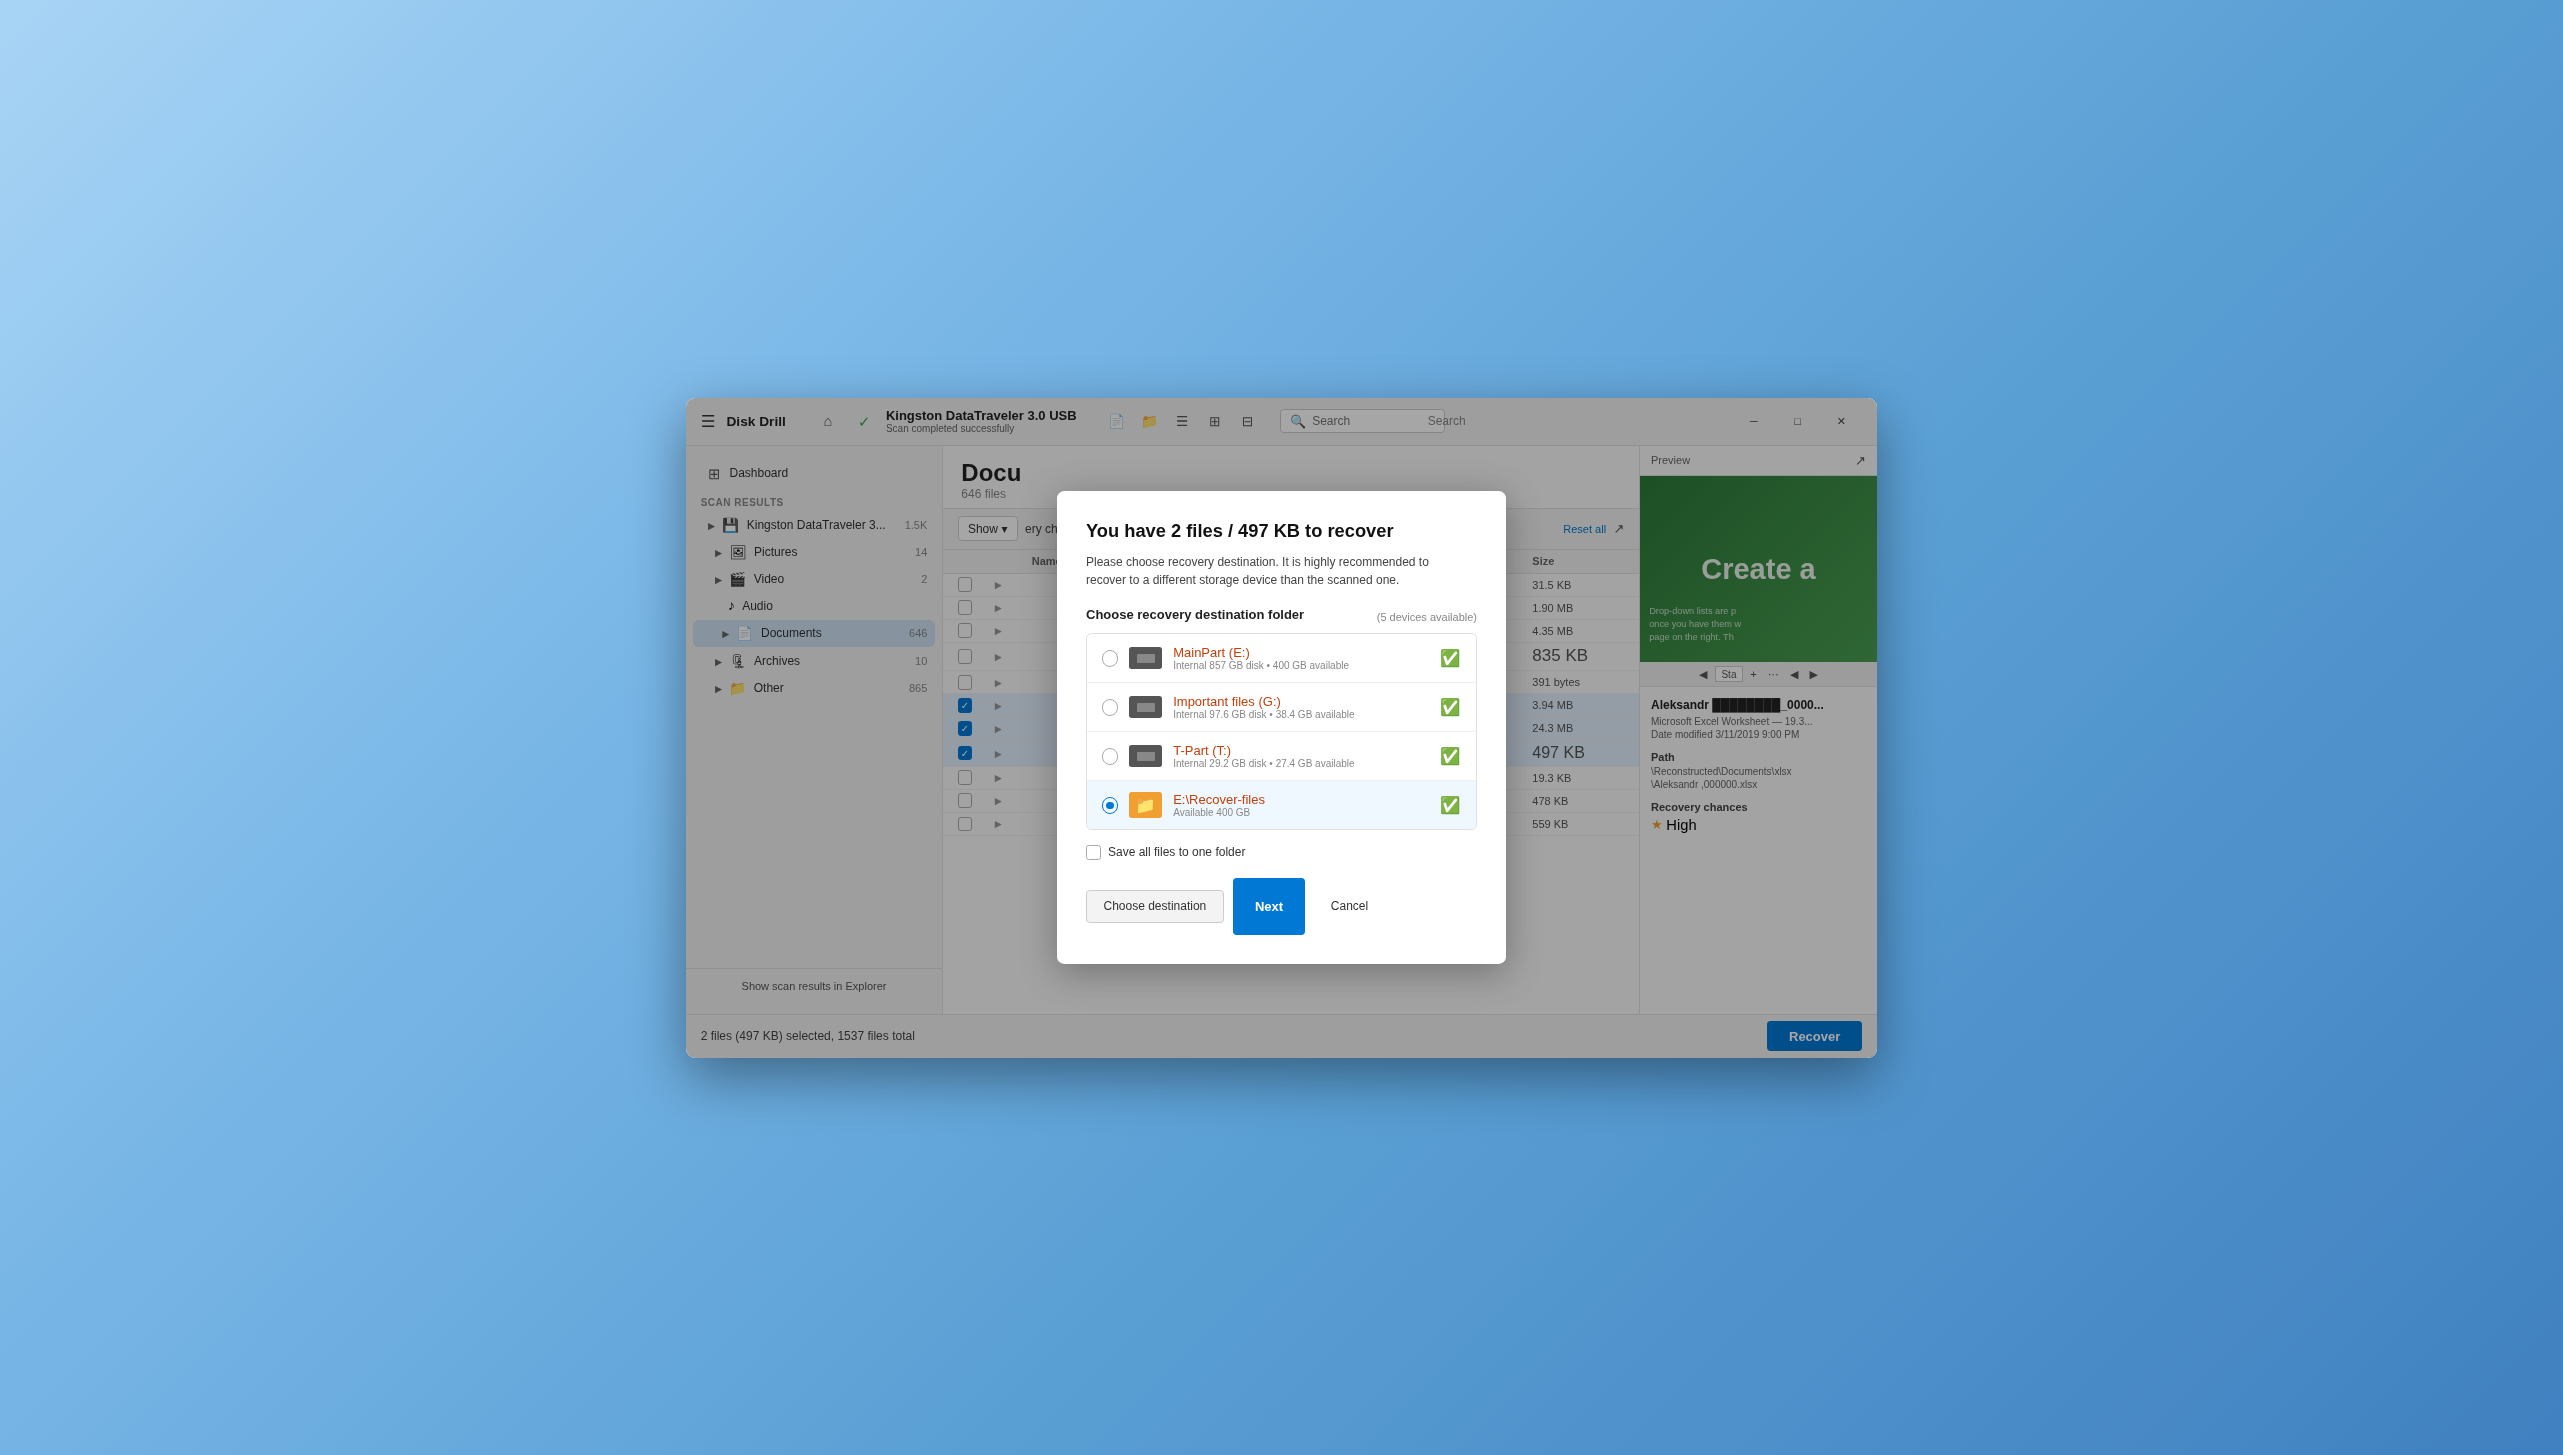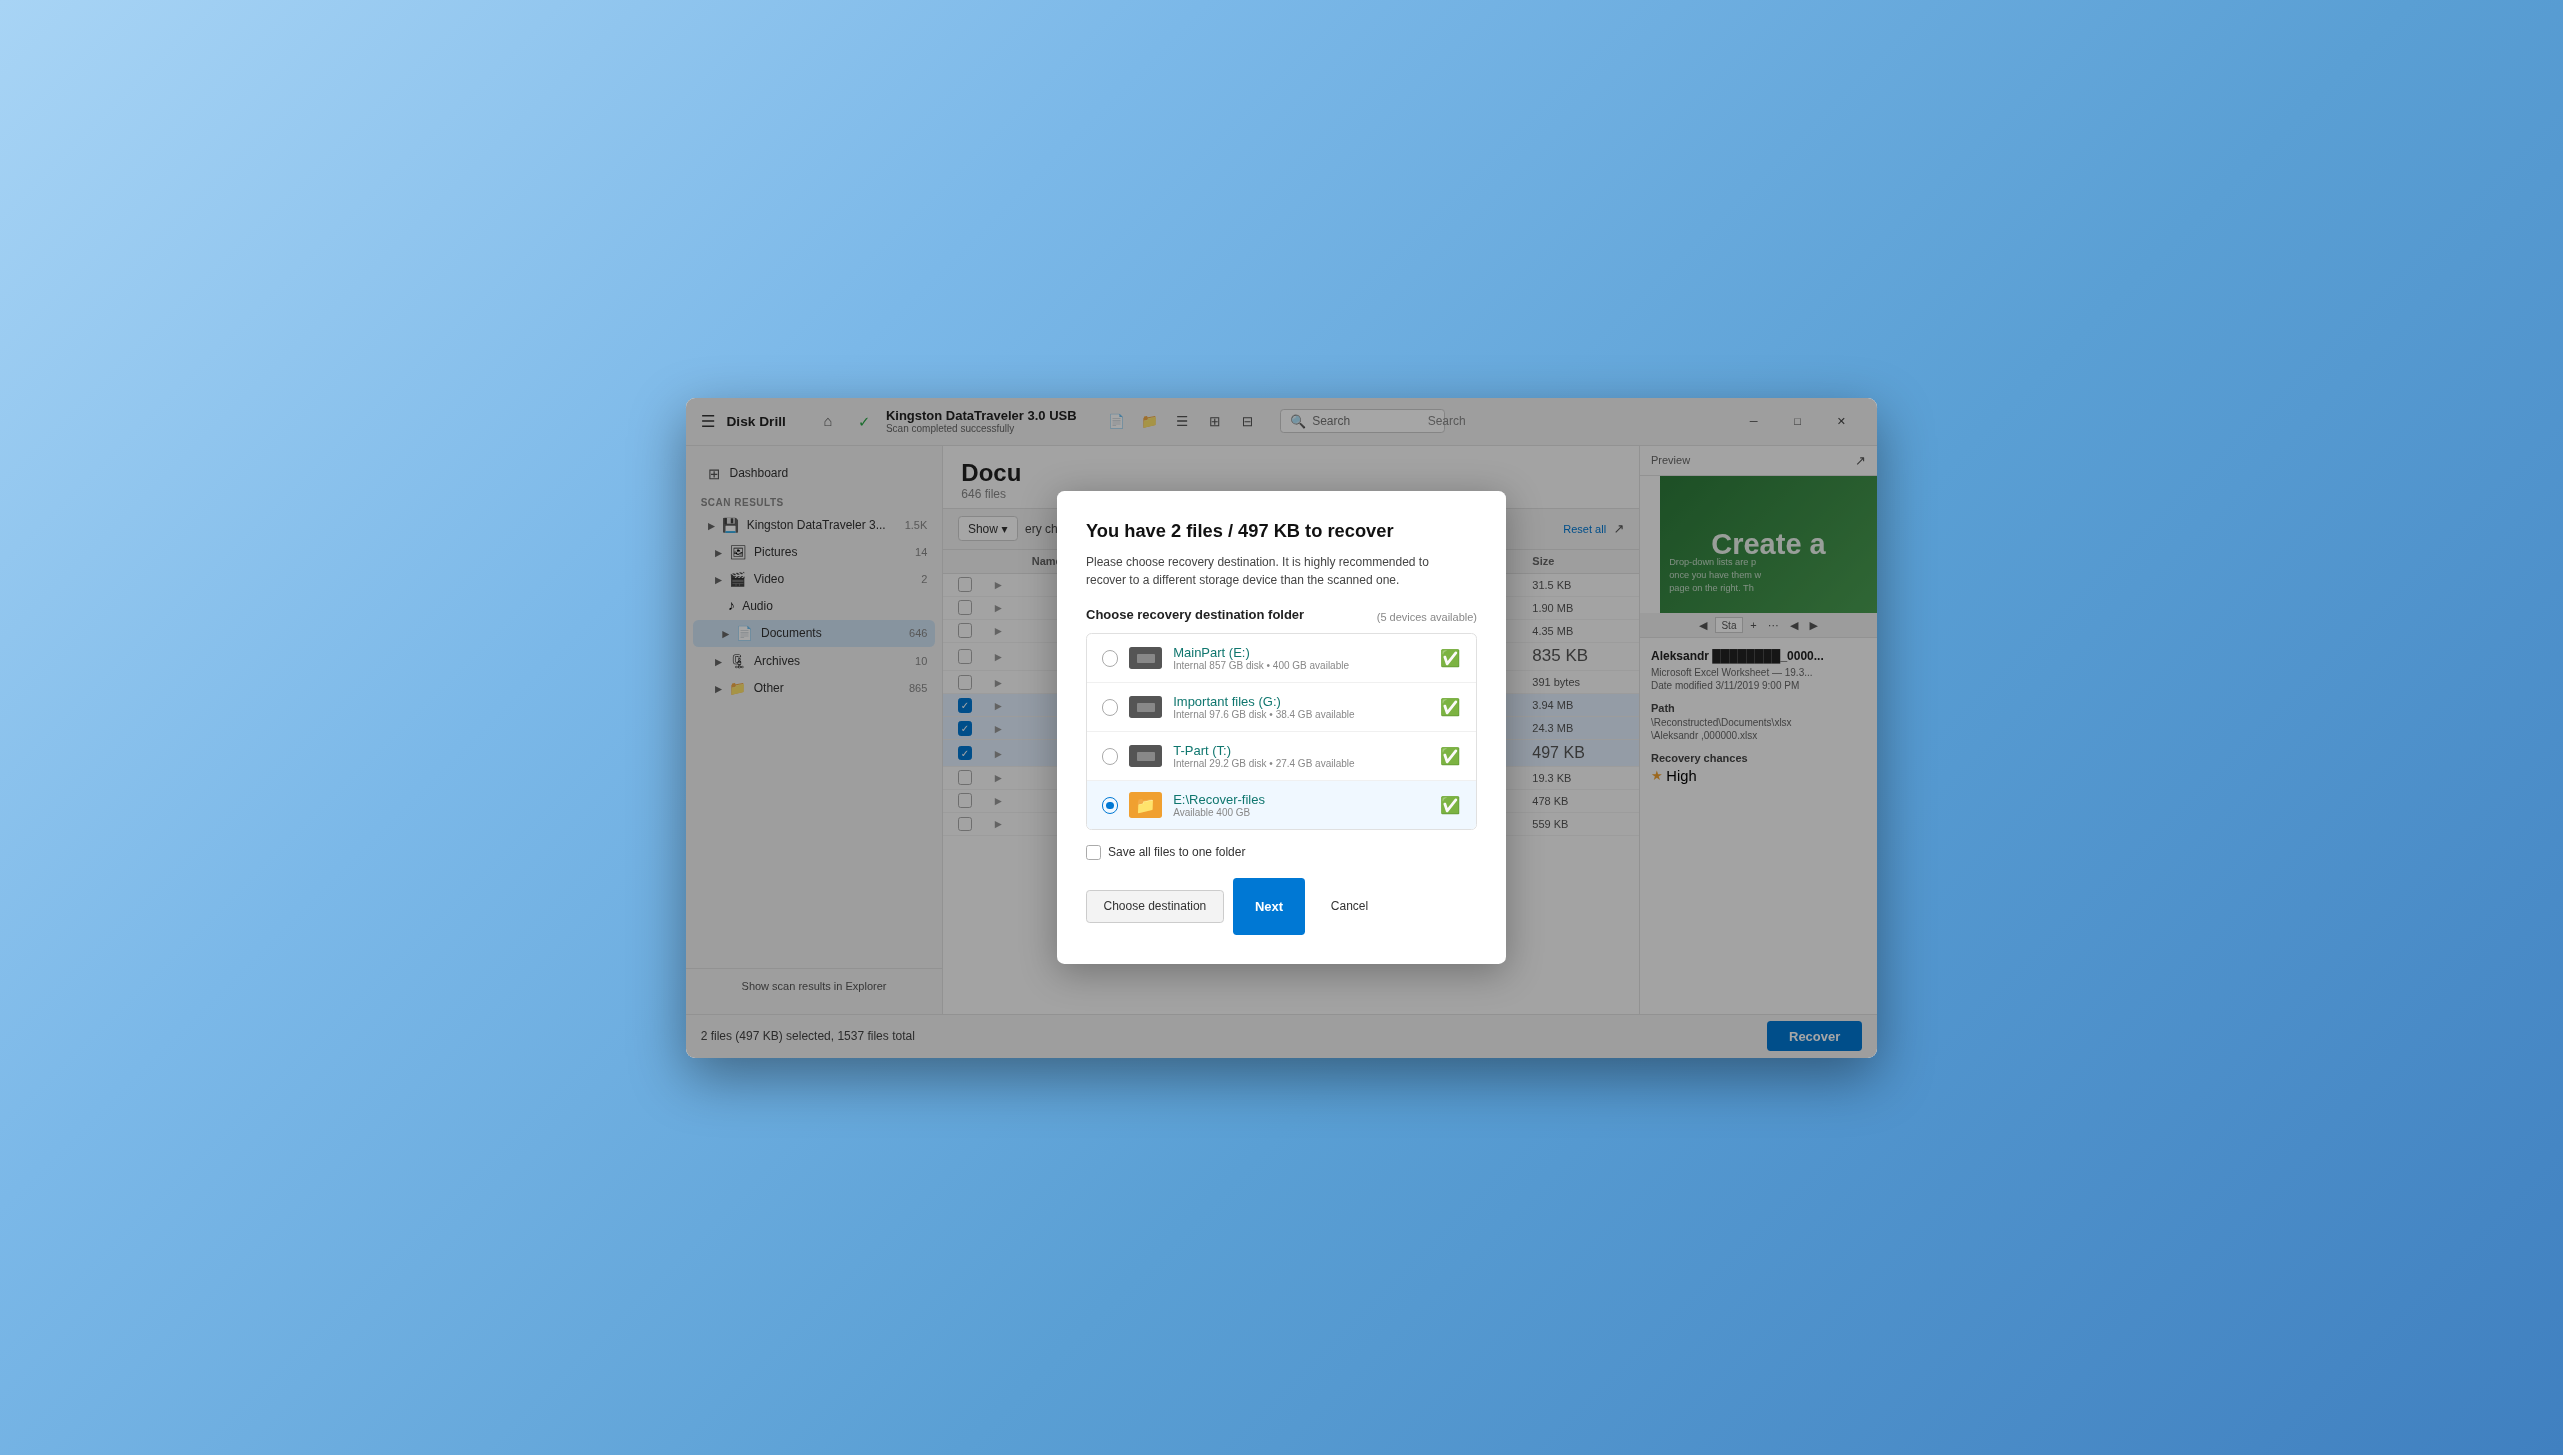--- a/index.html
+++ b/index.html
@@ -295,28 +295,27 @@
       flex-shrink: 0;
     }
     .preview-header {
       display: flex;
       align-items: center;
       justify-content: space-between;
       padding: 7.3px 11px;
       border-bottom: 0.9px solid #e0e0e0;
     }
     .preview-thumb {
-      height: 137px;
+      height: 186px;
       background: linear-gradient(135deg, #2d7a3a, #4a9e52);
       display: flex;
       align-items: center;
       justify-content: center;
       overflow: hidden;
       position: relative;
-      margin-left: 20px;
     }
     .preview-thumb-text {
       color: white;
       font-size: 29px;
       font-weight: 700;
       opacity: 0.9;
     }
     .preview-nav {
       display: flex;
       align-items: center;
@@ -470,21 +469,21 @@
       border-radius: 2.7px;
       display: flex;
       align-items: center;
       justify-content: center;
       flex-shrink: 0;
     }
     .device-details { flex: 1; }
     .device-name-text {
       font-size: 13px;
       font-weight: 500;
-      color: #0f766e;
+      color: #c2410c;
     }
     .device-size-text {
       font-size: 10px;
       color: #888;
     }
     .device-status-icon { color: #28a745; font-size: 16.5px; }
     .modal-checkbox-row {
       display: flex;
       align-items: center;
       gap: 7.3px;

